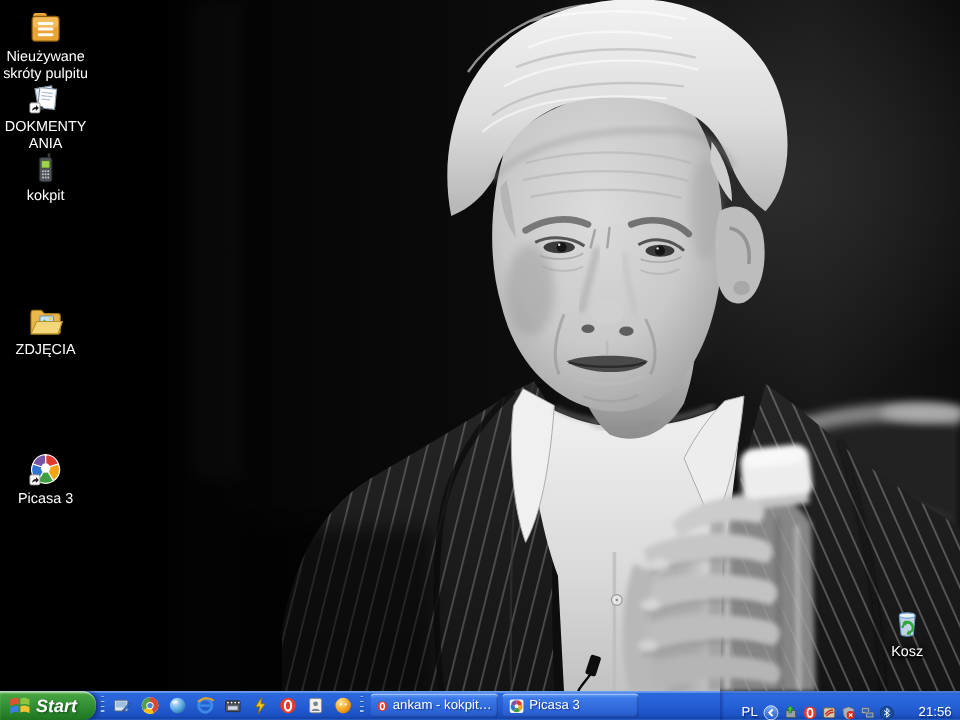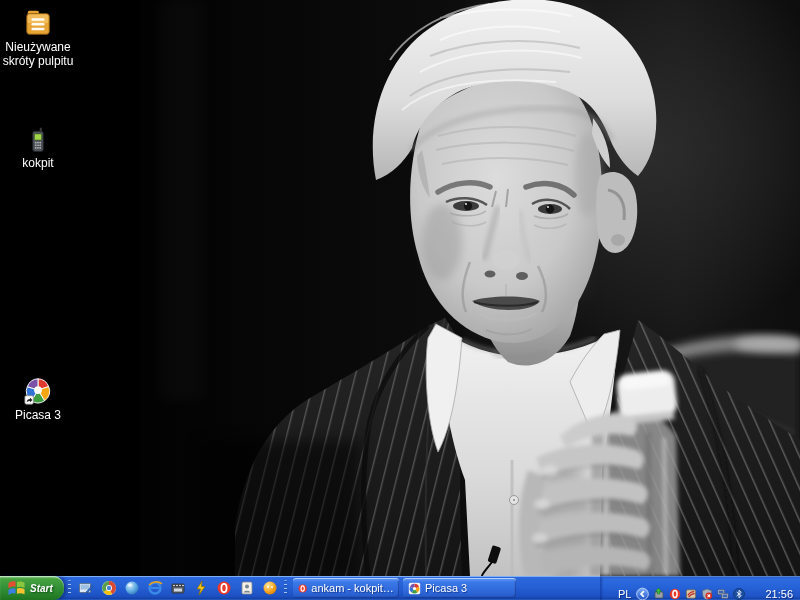--- a/index.html
+++ b/index.html
@@ -9,25 +9,25 @@
   #wallpaper{position:absolute;left:140px;top:0;width:660px;height:576px;}
   
   .dicon{position:absolute;width:72px;text-align:center;cursor:default;}
   .dicon .art{height:32px;display:flex;align-items:flex-end;justify-content:center;margin-bottom:3px;}
   .dicon .lbl{font-size:12px;line-height:1.15;color:#fff;
               text-shadow:1px 1px 1px #000,0 0 4px #000,0 0 4px #000;}
   
   #taskbar{position:absolute;left:0;bottom:0;width:800px;height:24px;display:flex;align-items:stretch;
     background:linear-gradient(180deg,#4f8df4 0%,#2c68dd 6%,#2560d4 45%,#1c50c2 85%,#1543a6 94%,#2c63cc 100%);
     box-shadow:inset 0 1px 0 #7fb0f6;}
-  #startBtn{width:64px;height:24px;display:flex;align-items:center;gap:4px;padding-left:7px;box-sizing:border-box;
+  #startBtn{width:80px;height:24px;display:flex;align-items:center;gap:4px;padding-left:7px;box-sizing:border-box;
     border-radius:0 11px 11px 0;
     background:linear-gradient(180deg,#8ed08e 0%,#47a33f 12%,#359238 45%,#2a862d 70%,#1f741f 100%);
     box-shadow:inset 0 1px 1px rgba(255,255,255,.55),2px 0 4px rgba(0,10,60,.55);
-    color:#fff;font-weight:bold;font-style:italic;font-size:10px;
+    color:#fff;font-weight:bold;font-style:italic;font-size:15px;
     text-shadow:1px 1px 2px #114d11;cursor:pointer;}
   .handle{width:3px;margin:4px 4px;border-radius:2px;
     background:repeating-linear-gradient(180deg,#a8c8fa 0 1px,#1f4db0 1px 2px,transparent 2px 4px);}
   #quickLaunch{display:flex;align-items:center;gap:6px;padding:0 2px;}
   .ql{width:17px;height:17px;display:flex;align-items:center;justify-content:center;cursor:pointer;}
   #taskButtons{display:flex;align-items:center;}
   .taskbtn{width:106px;height:20px;margin:0 2px;border-radius:3px;display:flex;align-items:center;gap:4px;
     padding:0 5px;box-sizing:border-box;cursor:pointer;
     background:linear-gradient(180deg,#6a9ff7 0%,#3b79e8 20%,#2c64d6 75%,#2456c2 100%);
     box-shadow:inset 0 1px 0 rgba(255,255,255,.5),inset -1px -1px 1px rgba(0,10,70,.35);}
@@ -227,20 +227,37 @@
         <rect x="4" y="6" width="24" height="22" rx="3" fill="#e8a435" stroke="#8a5a10" stroke-width="1"></rect>
         <rect x="5" y="7" width="22" height="9" rx="2" fill="#f2bc5a"></rect>
         <rect x="9" y="11" width="14" height="2.6" rx="1.3" fill="#fff" opacity="0.95"></rect>
         <rect x="9" y="16" width="14" height="2.6" rx="1.3" fill="#fff" opacity="0.95"></rect>
         <rect x="9" y="21" width="14" height="2.6" rx="1.3" fill="#fff" opacity="0.95"></rect>
       </svg>
     </div>
     <div class="lbl">Nieużywane skróty pulpitu</div>
   </div>
 
+  <div class="dicon" style="left:2px;top:64px">
+    <div class="art">
+      <svg width="30" height="30" viewBox="0 0 32 32">
+        <g transform="rotate(-10 16 16)">
+            <rect x="8" y="7" width="15" height="18" fill="#e8eef6" stroke="#8899aa" stroke-width="1"></rect>
+          </g>
+        <g transform="rotate(6 16 16)">
+            <rect x="10" y="8" width="15" height="18" fill="#ffffff" stroke="#8899aa" stroke-width="1"></rect>
+          <path d="M12,12 H22 M12,15 H22 M12,18 H20" stroke="#aabbcc" stroke-width="1"></path>
+          </g>
+        <path d="M7,24 L13,24 L15,27 L8,28 Z" fill="#3a3a3a"></path>
+        <rect x="2" y="21" width="9" height="9" rx="1.5" fill="#fff" stroke="#888" stroke-width="0.8"></rect>
+        <path d="M4,28.2 C4,25.8 5.4,24.6 7.4,24.6 L7.4,23 L10,25.6 L7.4,28.2 L7.4,26.6 C5.8,26.6 4.8,27.2 4,28.2 Z" fill="#222"></path>
+      </svg>
+    </div>
+    <div class="lbl">DOKMENTY ANIA</div>
+  </div>
 
   <div class="dicon" style="left:2px;top:122px">
     <div class="art">
       <svg width="28" height="28" viewBox="0 0 32 32">
         <rect x="18" y="2" width="2.4" height="5" fill="#3a3a3a"></rect>
         <rect x="10" y="6" width="12" height="23" rx="2.5" fill="#50555c" stroke="#23262a" stroke-width="1"></rect>
         <rect x="12" y="9" width="8" height="7" rx="1" fill="#9fd44a" stroke="#3a5a18" stroke-width="0.6"></rect>
         <g fill="#c8c8c8">
           <circle cx="13.5" cy="19" r="0.9"></circle>
             <circle cx="16" cy="19" r="0.9"></circle>
@@ -251,40 +268,65 @@
           <circle cx="13.5" cy="25" r="0.9"></circle>
             <circle cx="16" cy="25" r="0.9"></circle>
             <circle cx="18.5" cy="25" r="0.9"></circle>
         </g>
       </svg>
     </div>
     <div class="lbl">kokpit</div>
   </div>
 
 
+  <div class="dicon" style="left:2px;top:250px">
+    <div class="art">
+      <svg width="30" height="30" viewBox="0 0 32 32">
+        <path d="M3,10 L3,26 Q3,28 5,28 L27,28 Q29,28 29,26 L29,12 Q29,10 27,10 L15,10 L12,7 L5,7 Q3,7 3,10 Z" fill="#e8b84a" stroke="#a87a18" stroke-width="1"></path>
+        <rect x="11" y="12" width="12" height="9" rx="1" fill="#bfe0f5" stroke="#667788" stroke-width="0.7"></rect>
+        <path d="M11,19 L15,15 L18,18 L20,16 L23,19 L23,21 L11,21 Z" fill="#6fae4e"></path>
+        <circle cx="20" cy="14.5" r="1.3" fill="#f4d03f"></circle>
+        <path d="M3,28 L8,17 L31,17 L27,28 Z" fill="#f6d97e" stroke="#b8922a" stroke-width="1" opacity="0.95"></path>
+      </svg>
+    </div>
+    <div class="lbl">ZDJĘCIA</div>
+  </div>
 
 
   <div class="dicon" style="left:2px;top:374px">
     <div class="art">
       <svg width="30" height="30" viewBox="0 0 32 32">
         <g stroke="#ffffff" stroke-width="1">
           <path d="M16,15 L16,3 A12,12 0 0 1 27.4,11.3 Z" fill="#e03a2f"></path>
           <path d="M16,15 L27.4,11.3 A12,12 0 0 1 23,26.4 Z" fill="#f5a512"></path>
           <path d="M16,15 L23,26.4 A12,12 0 0 1 9,26.4 Z" fill="#3f9e3f"></path>
           <path d="M16,15 L9,26.4 A12,12 0 0 1 4.6,11.3 Z" fill="#3173d4"></path>
           <path d="M16,15 L4.6,11.3 A12,12 0 0 1 16,3 Z" fill="#7a52a8"></path>
         </g>
         <circle cx="16" cy="15" r="4.2" fill="#ffffff"></circle>
         <rect x="2" y="21" width="9" height="9" rx="1.5" fill="#fff" stroke="#888" stroke-width="0.8"></rect>
         <path d="M4,28.2 C4,25.8 5.4,24.6 7.4,24.6 L7.4,23 L10,25.6 L7.4,28.2 L7.4,26.6 C5.8,26.6 4.8,27.2 4,28.2 Z" fill="#222"></path>
       </svg>
     </div>
     <div class="lbl">Picasa 3</div>
   </div>
 
+  <div class="dicon" style="left:720px;top:502px">
+    <div class="art">
+      <svg width="30" height="30" viewBox="0 0 32 32">
+        <path d="M9,10 C9,7.5 23,7.5 23,10 L21.5,26 C21.5,28.5 10.5,28.5 10.5,26 Z" fill="#cfe4f6" opacity="0.92" stroke="#6f9fd0" stroke-width="1"></path>
+        <ellipse cx="16" cy="9.5" rx="7" ry="2.3" fill="#eaf4fc" stroke="#6f9fd0" stroke-width="1"></ellipse>
+        <path d="M12,20.5 a4.5,4.5 0 1 1 4,4.4" stroke="#2fa83a" stroke-width="2" fill="none"></path>
+        <polygon points="17.5,22.6 15.2,26.4 19.6,26.6" fill="#2fa83a"></polygon>
+        <path d="M20.5,18.5 a4.5,4.5 0 0 0 -7,-2.5" stroke="#2fa83a" stroke-width="2" fill="none"></path>
+        <polygon points="15,13.8 11.6,16.2 15.4,18.6" fill="#2fa83a"></polygon>
+      </svg>
+    </div>
+    <div class="lbl">Kosz</div>
+  </div>
 
   <div id="taskbar">
     <div id="startBtn">
       <svg width="19" height="18" viewBox="0 0 20 19">
         <path d="M1.5,4.5 C4,2.5 7,2 9,3 L9,8.5 C7,7.5 4,8 1.5,10 Z" fill="#e34f33"></path>
         <path d="M10.5,3.2 C13,2.2 16,2.5 18.5,4 L18.5,9.5 C16,8 13,7.8 10.5,8.7 Z" fill="#8cc63e"></path>
         <path d="M1.5,11.5 C4,9.5 7,9.2 9,10.2 L9,15.5 C7,14.5 4,15 1.5,17 Z" fill="#3b7fe0"></path>
         <path d="M10.5,10 C13,9 16,9.3 18.5,10.8 L18.5,16.2 C16,14.8 13,14.5 10.5,15.5 Z" fill="#f3c231"></path>
       </svg>
       <span>Start</span>

